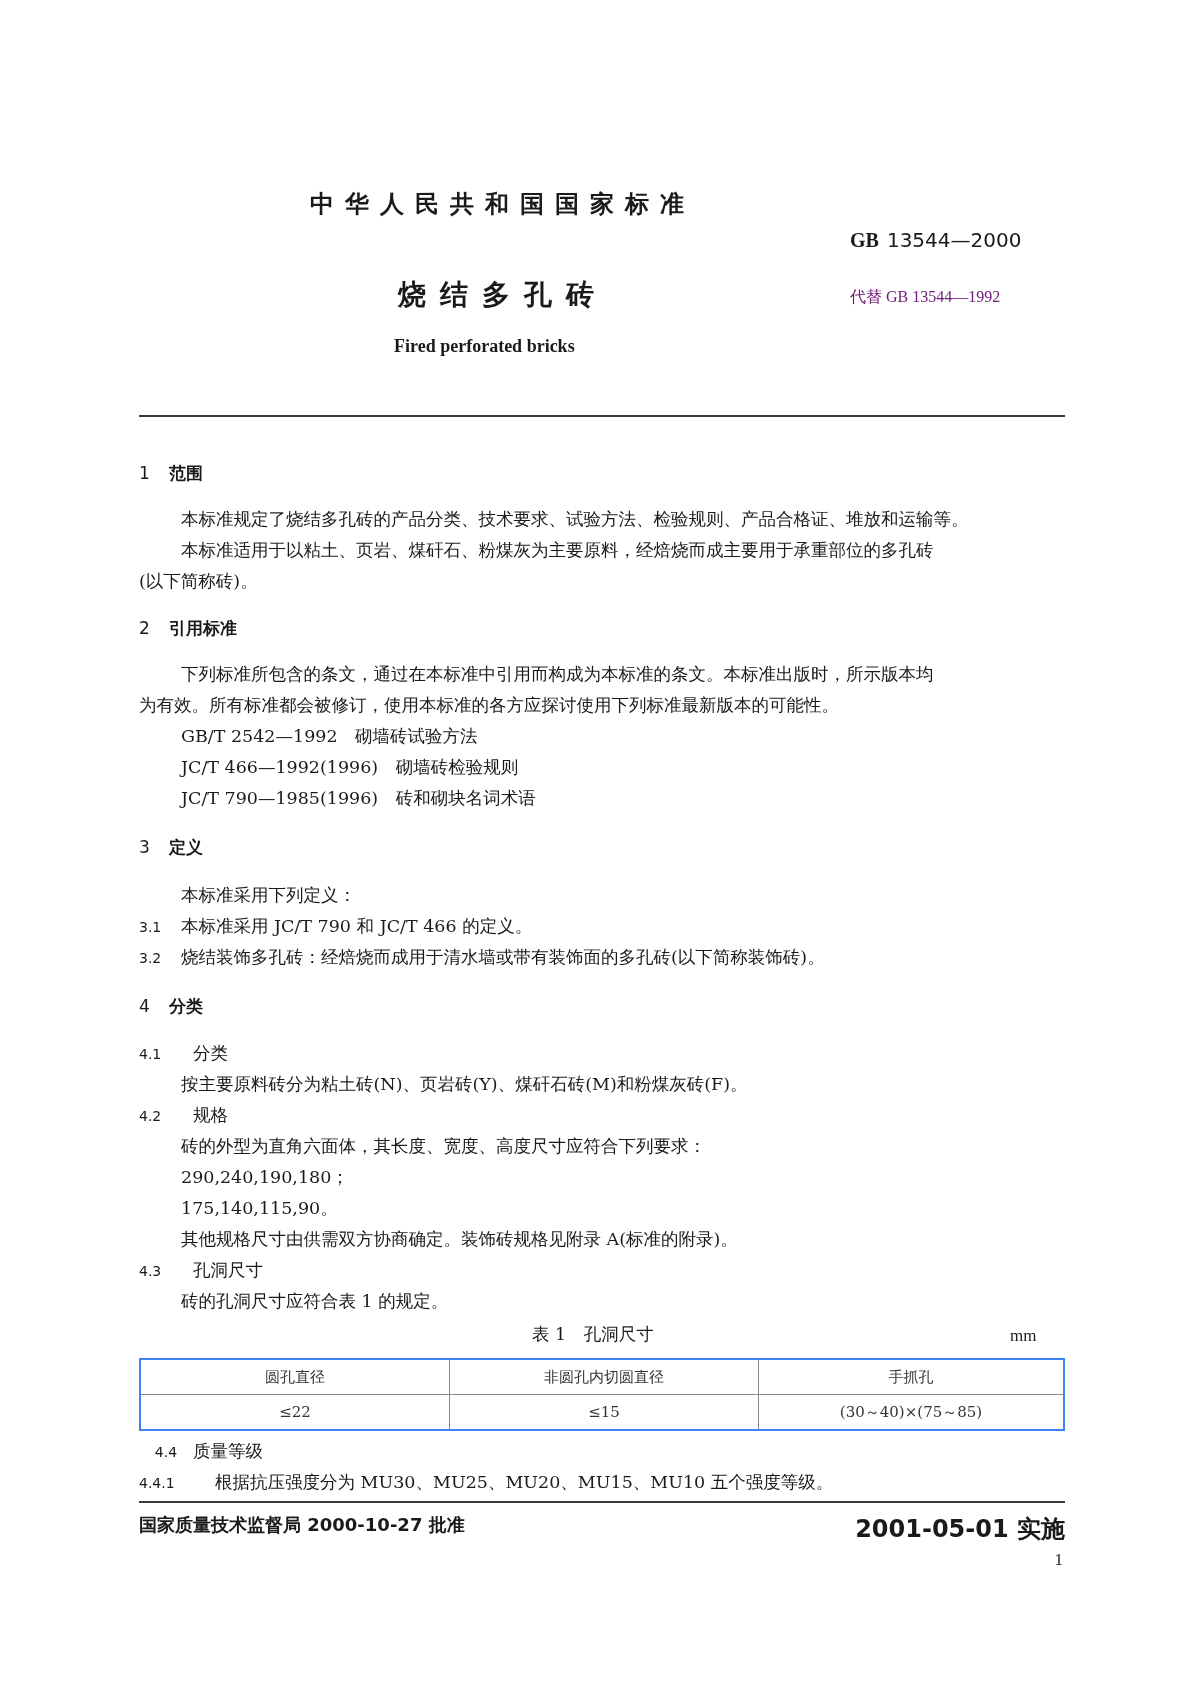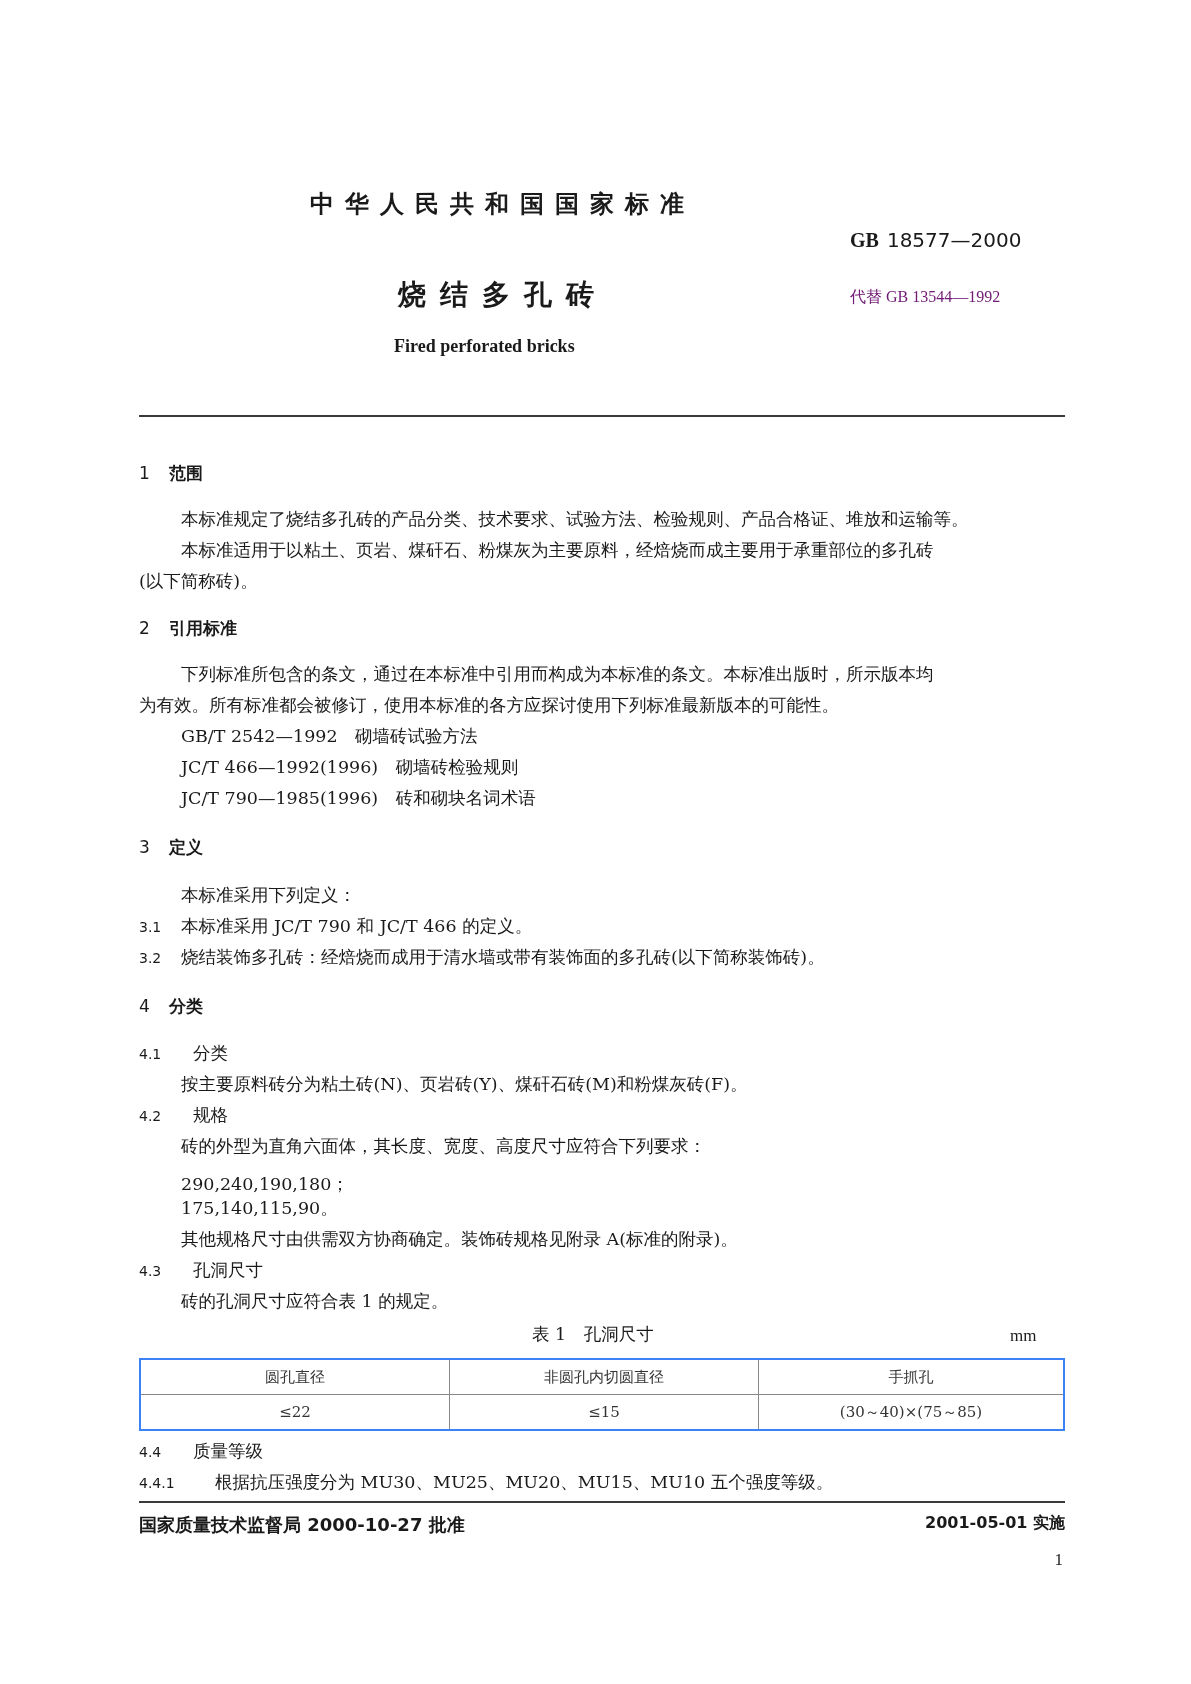--- a/index.html
+++ b/index.html
@@ -28,29 +28,29 @@
 
   table.t1 {
     position: absolute; left: 139px; top: 1358px; width: 926px;
     border-collapse: collapse; border: 2px solid #3b82f6;
     font-size: 15px; color: #333;
   }
   table.t1 td {
     border: 1px solid #888; text-align: center; height: 34px; padding: 0;
   }
   #footer-left { left: 139px; top: 1513px; font-size: 18px; font-weight: bold; }
-  #footer-right { right: 126px; top: 1513px; font-size: 16px; font-weight: bold; }
+  #footer-right { right: 126px; top: 1513px; font-size: 24px; font-weight: bold; }
   #page-num { right: 128px; top: 1550px; font-size: 17px; }
 </style>
 </head>
 <body>
 
 <div id="nat-title" class="abs sans">中华人民共和国国家标准</div>
 <div id="std-code" class="abs sans">
-  <b>GB</b><span>18577—2000</span>
+  <b>GB</b><span>13544—2000</span>
 </div>
 <div id="doc-title" class="abs sans">烧结多孔砖</div>
 <div id="replaces" class="abs serif">代替 GB 13544—1992</div>
 <div id="en-title" class="abs serif">Fired perforated bricks</div>
 
 <div class="rule" style="top:415px;"></div>
 
 <div class="abs h1 sans" style="left:139px; top:462px;">
   <span class="num">1</span><span>范围</span>
 </div>
@@ -88,21 +88,21 @@
   <span class="num">4</span><span>分类</span>
 </div>
 <div class="abs body-text" style="left:139px; top:1038px;">
   <span class="clause-num" style="width:54px;">4.1</span><span>分类</span>
 </div>
 <div class="abs body-text" style="left:181px; top:1069px;">按主要原料砖分为粘土砖(N)、页岩砖(Y)、煤矸石砖(M)和粉煤灰砖(F)。</div>
 <div class="abs body-text" style="left:139px; top:1100px;">
   <span class="clause-num" style="width:54px;">4.2</span><span>规格</span>
 </div>
 <div class="abs body-text" style="left:181px; top:1131px;">砖的外型为直角六面体，其长度、宽度、高度尺寸应符合下列要求：</div>
-<div class="abs body-text" style="left:181px; top:1162px;margin-top:7px;">290,240,190,180；</div>
+<div class="abs body-text" style="left:181px; top:1162px;">290,240,190,180；</div>
 <div class="abs body-text" style="left:181px; top:1193px;">175,140,115,90。</div>
 <div class="abs body-text" style="left:181px; top:1224px;">其他规格尺寸由供需双方协商确定。装饰砖规格见附录 A(标准的附录)。</div>
 <div class="abs body-text" style="left:139px; top:1255px;">
   <span class="clause-num" style="width:54px;">4.3</span><span>孔洞尺寸</span>
 </div>
 <div class="abs body-text" style="left:181px; top:1286px;">砖的孔洞尺寸应符合表 1 的规定。</div>
 
 <div class="abs body-text" style="left:532px; top:1319px;">表 1　孔洞尺寸</div>
 <div class="abs serif" style="left:1010px; top:1326px; font-size:17px;">mm</div>
 <table class="t1">
@@ -113,21 +113,21 @@
     <td>手抓孔</td>
   </tr>
   <tr>
     <td>≤22</td>
     <td>≤15</td>
     <td>(30～40)×(75～85)</td>
   </tr>
 </tbody>
   </table>
 
-<div class="abs body-text" style="left:139px; top:1436px;">
+<div class="abs body-text" style="left:139px; top:1436px;text-align:center;">
   <span class="clause-num" style="width:54px;">4.4</span><span>质量等级</span>
 </div>
 <div class="abs body-text" style="left:139px; top:1467px;">
   <span class="clause-num" style="width:76px;">4.4.1</span><span>根据抗压强度分为 MU30、MU25、MU20、MU15、MU10 五个强度等级。</span>
 </div>
 
 <div class="rule" style="top:1501px;"></div>
 
 <div id="footer-left" class="abs sans">国家质量技术监督局 2000-10-27 批准</div>
 <div id="footer-right" class="abs sans">2001-05-01 实施</div>

